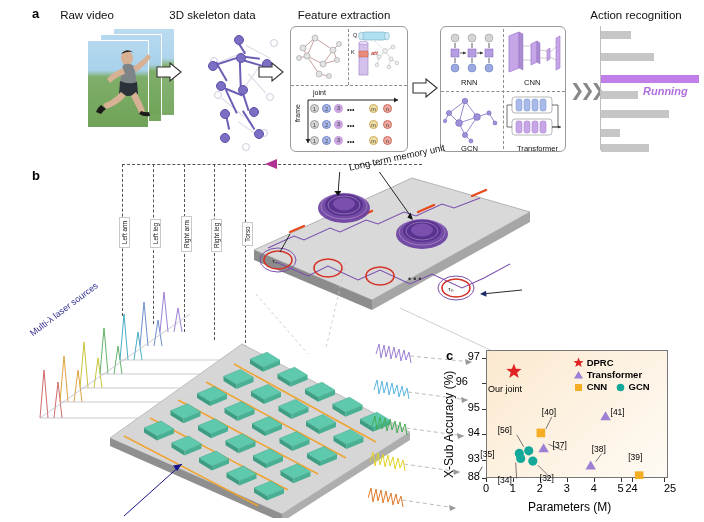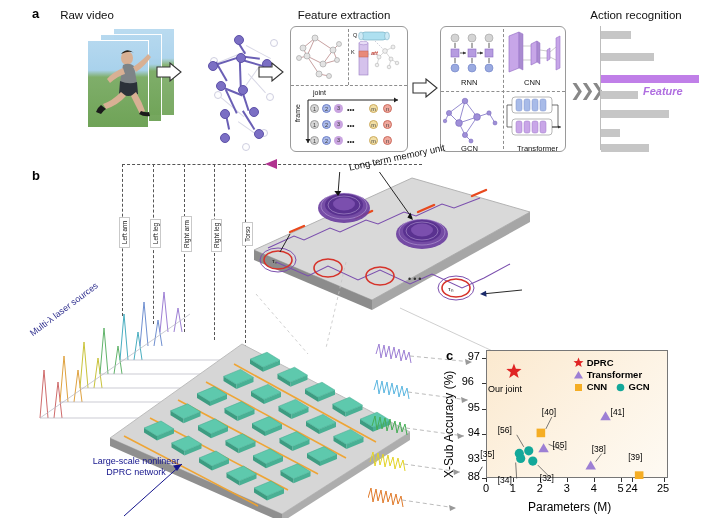--- a/index.html
+++ b/index.html
@@ -83,20 +83,21 @@
   .legend-row { position:relative; height:12px; }
   .axbreak { position:absolute; font-size:9px; color:#000; }
 </style>
 </head>
 <body>
 
 <div id="panel-a">
   <div class="panel-letter" style="left:32px; top:6px;">a</div>
 
   <div class="a-title" style="left:34px; top:9px; width:106px;">Raw video</div>
+  <div class="a-title" style="left:150px; top:9px; width:125px;">3D skeleton data</div>
   <div class="a-title" style="left:283px; top:9px; width:122px;">Feature extraction</div>
   <div class="a-title" style="left:572px; top:9px; width:128px;">Action recognition</div>
 
   <div class="vid-stack">
     <div class="vid-frame" style="left:113px; top:28px; opacity:.92;"></div>
     <div class="vid-frame" style="left:100px; top:34px; opacity:.96;"></div>
     <div class="vid-frame" style="left:87px;  top:40px;"></div>
     <svg width="64" height="90" style="position:absolute;left:87px;top:40px;">
       <ellipse cx="40" cy="18" rx="6" ry="7" fill="#d8b094"></ellipse>
       <path d="M34 14 q6 -7 13 -1 q-4 -3 -13 1Z" fill="#2a2118"></path>
@@ -345,21 +346,21 @@
 
   <div style="position:absolute; left:600px; top:26px; width:100px; height:124px;">
     <div class="ar-axis" style="left:0; top:0; height:124px;"></div>
     <div class="arbar" style="left:1px; top:5px;  width:30px;"></div>
     <div class="arbar" style="left:1px; top:27px; width:53px;"></div>
     <div class="arbar hi" style="left:1px; top:49px; width:98px;"></div>
     <div class="arbar" style="left:1px; top:65px; width:37px;"></div>
     <div class="arbar" style="left:1px; top:84px; width:68px;"></div>
     <div class="arbar" style="left:1px; top:103px; width:19px;"></div>
     <div class="arbar" style="left:1px; top:118px; width:48px;"></div>
-    <div class="running-lbl" style="left:43px; top:59px;">Feature</div>
+    <div class="running-lbl" style="left:43px; top:59px;">Running</div>
   </div>
 </div>
 
 <div id="panel-b">
   <div class="panel-letter" style="left:32px; top:8px;">b</div>
 
   <div class="hdash" style="left:122px; top:4px; width:300px;"></div>
   <svg style="position:absolute;left:264px;top:-1px;" width="14" height="10">
     <path d="M13 0 L13 10 L1 5 Z" fill="#b0338f"></path>
   </svg>
@@ -614,23 +615,20 @@
     
     
     
     
   </div>
 
   <svg style="position:absolute;left:120px;top:300px;" width="70" height="60">
     <path d="M4 56 L62 4" stroke="#14148c" stroke-width="1"></path>
     <path d="M62 4 l-9 1.5 l4 5.5 Z" fill="#14148c"></path>
   </svg>
-  <div class="ann" style="left:56px; top:296px; width:160px; text-align:center;">
-    Large-scale nonlinear<br>DPRC network
-  </div>
 
   <svg style="position:absolute;left:368px;top:178px;" width="120" height="180">
     <g stroke="#9d7fd4" stroke-width="1" fill="none">
       <path d="M8 16 l3 -10 l2 14 l3 -13 l2 12 l3 -11 l2 13 l3 -12 l2 11 l3 -9 l2 12 l3 -11 l2 10 l3 -8 l2 11"></path>
     </g>
     <g stroke="#5bb6e0" stroke-width="1" fill="none">
       <path d="M6 52 l3 -10 l2 14 l3 -13 l2 12 l3 -11 l2 13 l3 -12 l2 11 l3 -9 l2 12 l3 -11 l2 10 l3 -8 l2 11"></path>
     </g>
     <g stroke="#46ae56" stroke-width="1" fill="none">
       <path d="M4 88 l3 -10 l2 14 l3 -13 l2 12 l3 -11 l2 13 l3 -12 l2 11 l3 -9 l2 12 l3 -11 l2 10 l3 -8 l2 11"></path>
@@ -676,21 +674,21 @@
 
   <div id="y-ticks">
       <div class="ytick" style="top: 138px; left: 30px; width: 22px;">88</div>
       <div class="ytickmark" style="top: 146px; left: 54px;"></div>
       <div class="ytick" style="top: 120.08px; left: 30px; width: 22px;">93</div>
       <div class="ytickmark" style="top: 128.08px; left: 54px;"></div>
       <div class="ytick" style="top: 94.48px; left: 30px; width: 22px;">94</div>
       <div class="ytickmark" style="top: 102.48px; left: 54px;"></div>
       <div class="ytick" style="top: 68.88px; left: 30px; width: 22px;">95</div>
       <div class="ytickmark" style="top: 76.88px; left: 54px;"></div>
-      <div class="ytick" style="top: 43.28px; left: 24px; width: 22px;">96</div>
+      <div class="ytick" style="top: 43.28px; left: 18px; width: 22px;">96</div>
       <div class="ytickmark" style="top: 51.28px; left: 54px;"></div>
       <div class="ytick" style="top: 17.68px; left: 30px; width: 22px;">97</div>
       <div class="ytickmark" style="top: 25.68px; left: 54px;"></div>
       <div class="axbreak" style="left: 52px; top: 132.96px;">∕</div>
     </div>
 
   <div id="x-ticks">
       <div class="xtick" style="left: 51px; top: 150px;">0</div>
       <div class="xtickmark" style="left: 58px; top: 146px;"></div>
       <div class="xtick" style="left: 77.936px; top: 150px;">1</div>
@@ -698,21 +696,21 @@
       <div class="xtick" style="left: 104.872px; top: 150px;">2</div>
       <div class="xtickmark" style="left: 111.872px; top: 146px;"></div>
       <div class="xtick" style="left: 131.808px; top: 150px;">3</div>
       <div class="xtickmark" style="left: 138.808px; top: 146px;"></div>
       <div class="xtick" style="left: 158.744px; top: 150px;">4</div>
       <div class="xtickmark" style="left: 165.744px; top: 146px;"></div>
       <div class="xtick" style="left: 185.68px; top: 150px;">5</div>
       <div class="xtickmark" style="left: 192.68px; top: 146px;"></div>
       <div class="xtick" style="left: 196.6px; top: 150px;">24</div>
       <div class="xtickmark" style="left: 203.6px; top: 146px;"></div>
-      <div class="xtick" style="left: 228px; top: 150px;">25</div>
+      <div class="xtick" style="left: 235px; top: 150px;">25</div>
       <div class="xtickmark" style="left: 236.36px; top: 146px;"></div>
       <div class="axbreak" style="left: 195.14px; top: 138px;">∕∕</div>
     </div>
 
   <div id="plot-frame">
     <div id="points-layer" style="position:absolute;inset:0;">
         <svg width="182" height="128" style="position: absolute; left: 0px; top: 0px;">
           <path d="M26.936000000000003 12.47999999999999 L28.91095844770271 17.761702898900168 L34.54445213036123 18.00786404500041 L30.131549894751718 21.51829710109981 L31.638282018339787 26.95213595499957 L26.936000000000003 23.83999999999999 L22.23371798166022 26.95213595499957 L23.74045010524829 21.51829710109981 L19.327547869638774 18.00786404500041 L24.961041552297292 17.761702898900168 Z" fill="#e02424"></path>
           <circle cx="41.750800000000005" cy="99.83999999999986" r="4.6" fill="#13a89a"></circle>
           <circle cx="32.3232" cy="102.40000000000006" r="4.6" fill="#13a89a"></circle>
@@ -728,21 +726,21 @@
           <line x1="50.791199999999996" y1="114.08" x2="62.791199999999996" y2="126.07999999999998" stroke="#444" stroke-width=".7"></line>
           <line x1="58.87200000000001" y1="77.92000000000014" x2="64.87200000000001" y2="65.92000000000014" stroke="#444" stroke-width=".7"></line>
           <line x1="61.56560000000001" y1="93.28" x2="75.56560000000002" y2="99.28" stroke="#444" stroke-width=".7"></line>
           <line x1="108.70360000000001" y1="110.624" x2="114.70360000000001" y2="102.624" stroke="#444" stroke-width=".7"></line>
         </svg>
         <div class="reflbl" style="left: 10.7508px; top: 73.84px;">[56]</div>
         <div class="reflbl" style="left: -6.6768px; top: 98.4px;">[35]</div>
         <div class="reflbl" style="left: 10.67px; top: 123.52px;">[34]</div>
         <div class="reflbl" style="left: 52.7912px; top: 122.08px;">[32]</div>
         <div class="reflbl" style="left: 54.872px; top: 55.92px;">[40]</div>
-        <div class="reflbl" style="left: 65.5656px; top: 89.28px;">[65]</div>
+        <div class="reflbl" style="left: 65.5656px; top: 89.28px;">[37]</div>
         <div class="reflbl" style="left: 123.518px; top: 56.28px;">[41]</div>
         <div class="reflbl" style="left: 104.704px; top: 92.624px;">[38]</div>
         <div class="reflbl" style="left: 141.152px; top: 100.621px;">[39]</div>
         <div class="reflbl" style="left: 0.936px; top: 32.72px; font-size: 9px;">Our joint</div>
       </div>
 
     <div class="legend" style="left:86px; top:6px;">
       <div class="legend-row">
         <svg width="11" height="11" style="vertical-align:-2px;">
           <path d="M5.5 0.6 L6.9 4 L10.5 4.2 L7.7 6.5 L8.7 10 L5.5 8 L2.3 10 L3.3 6.5 L0.5 4.2 L4.1 4 Z" fill="#e02424"></path>

